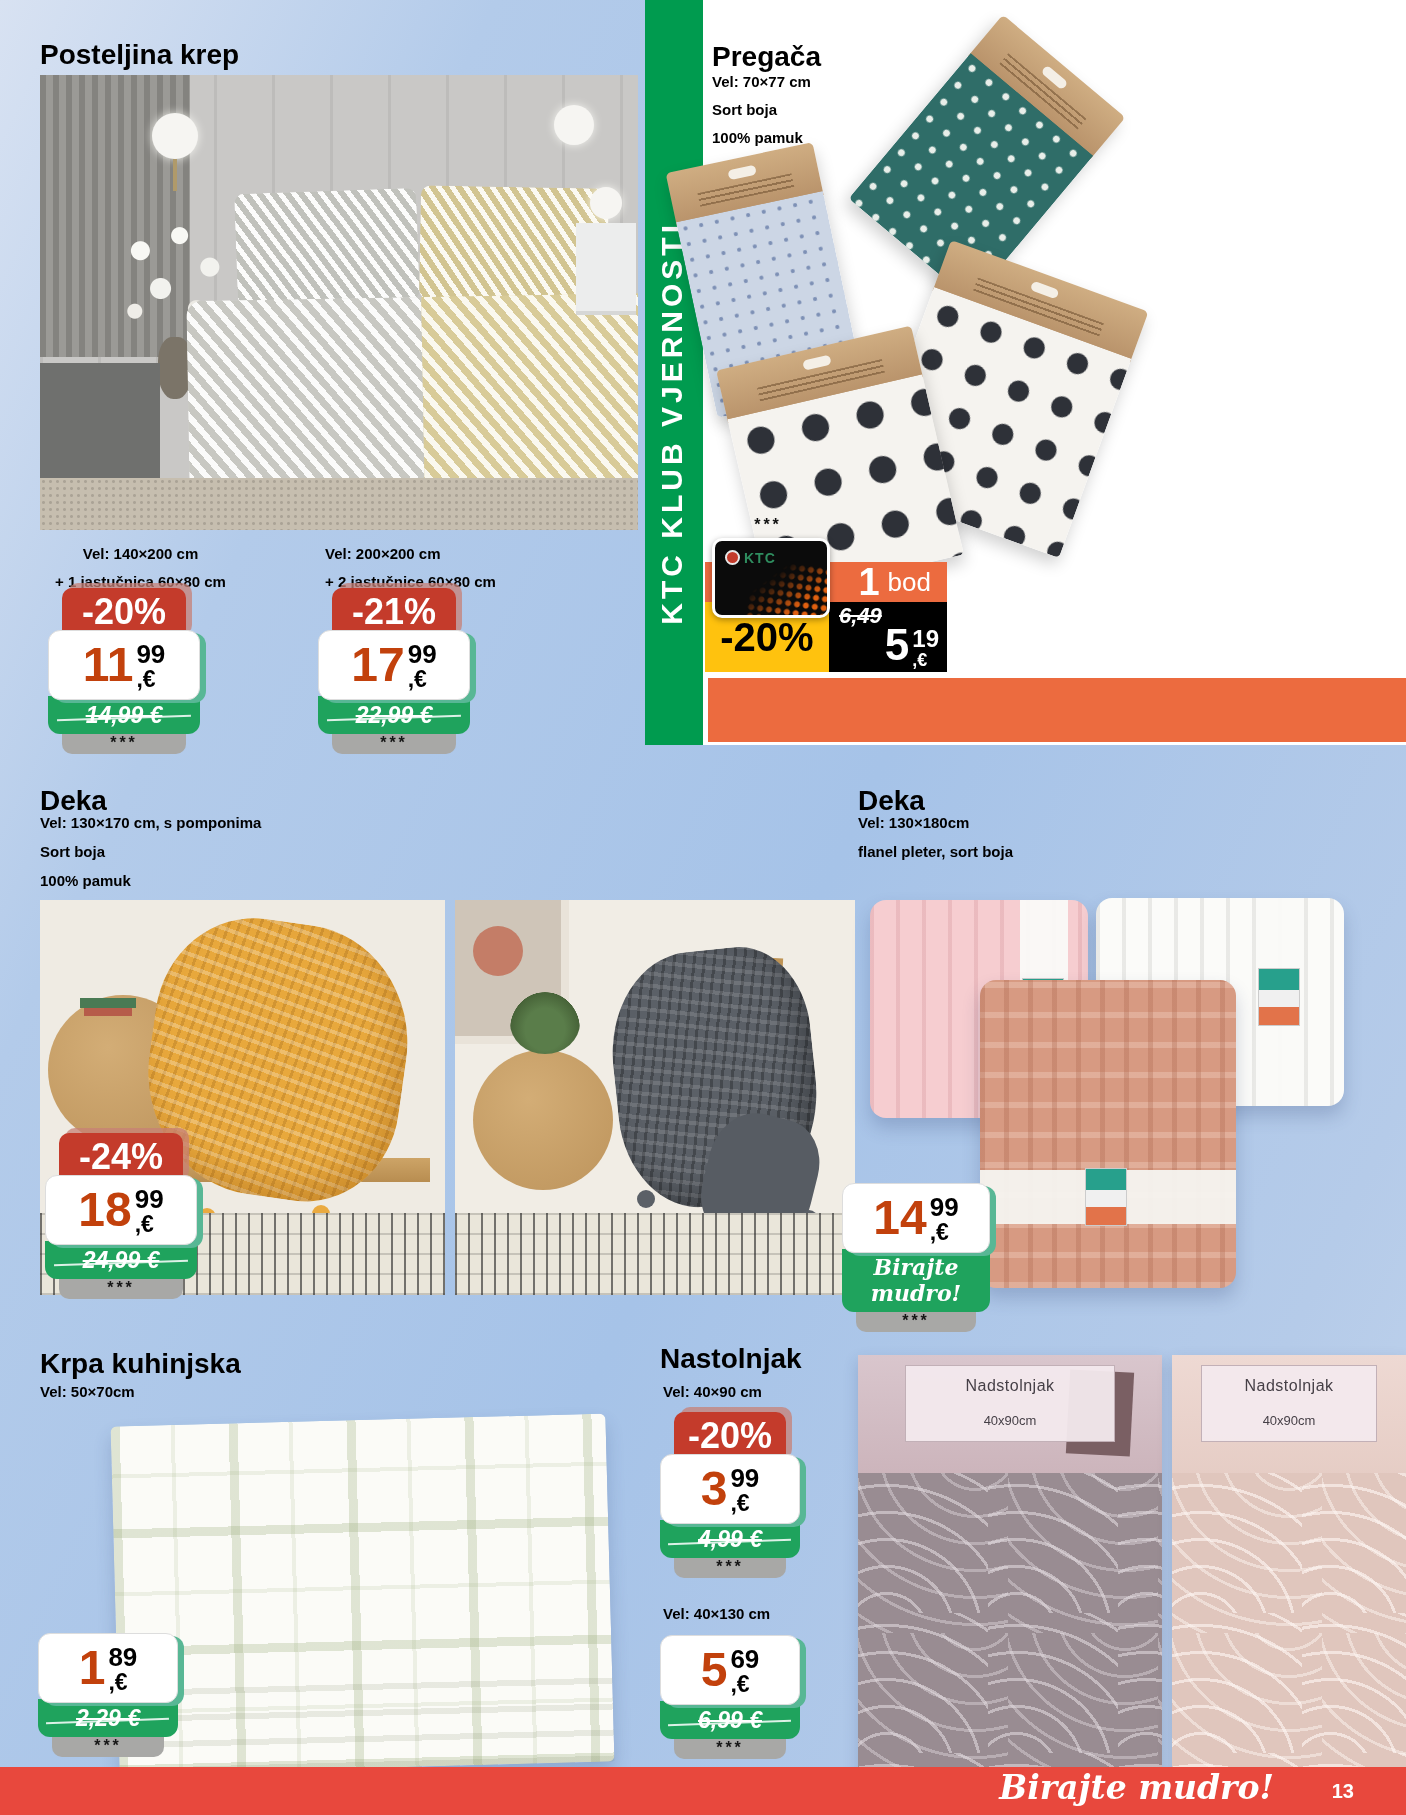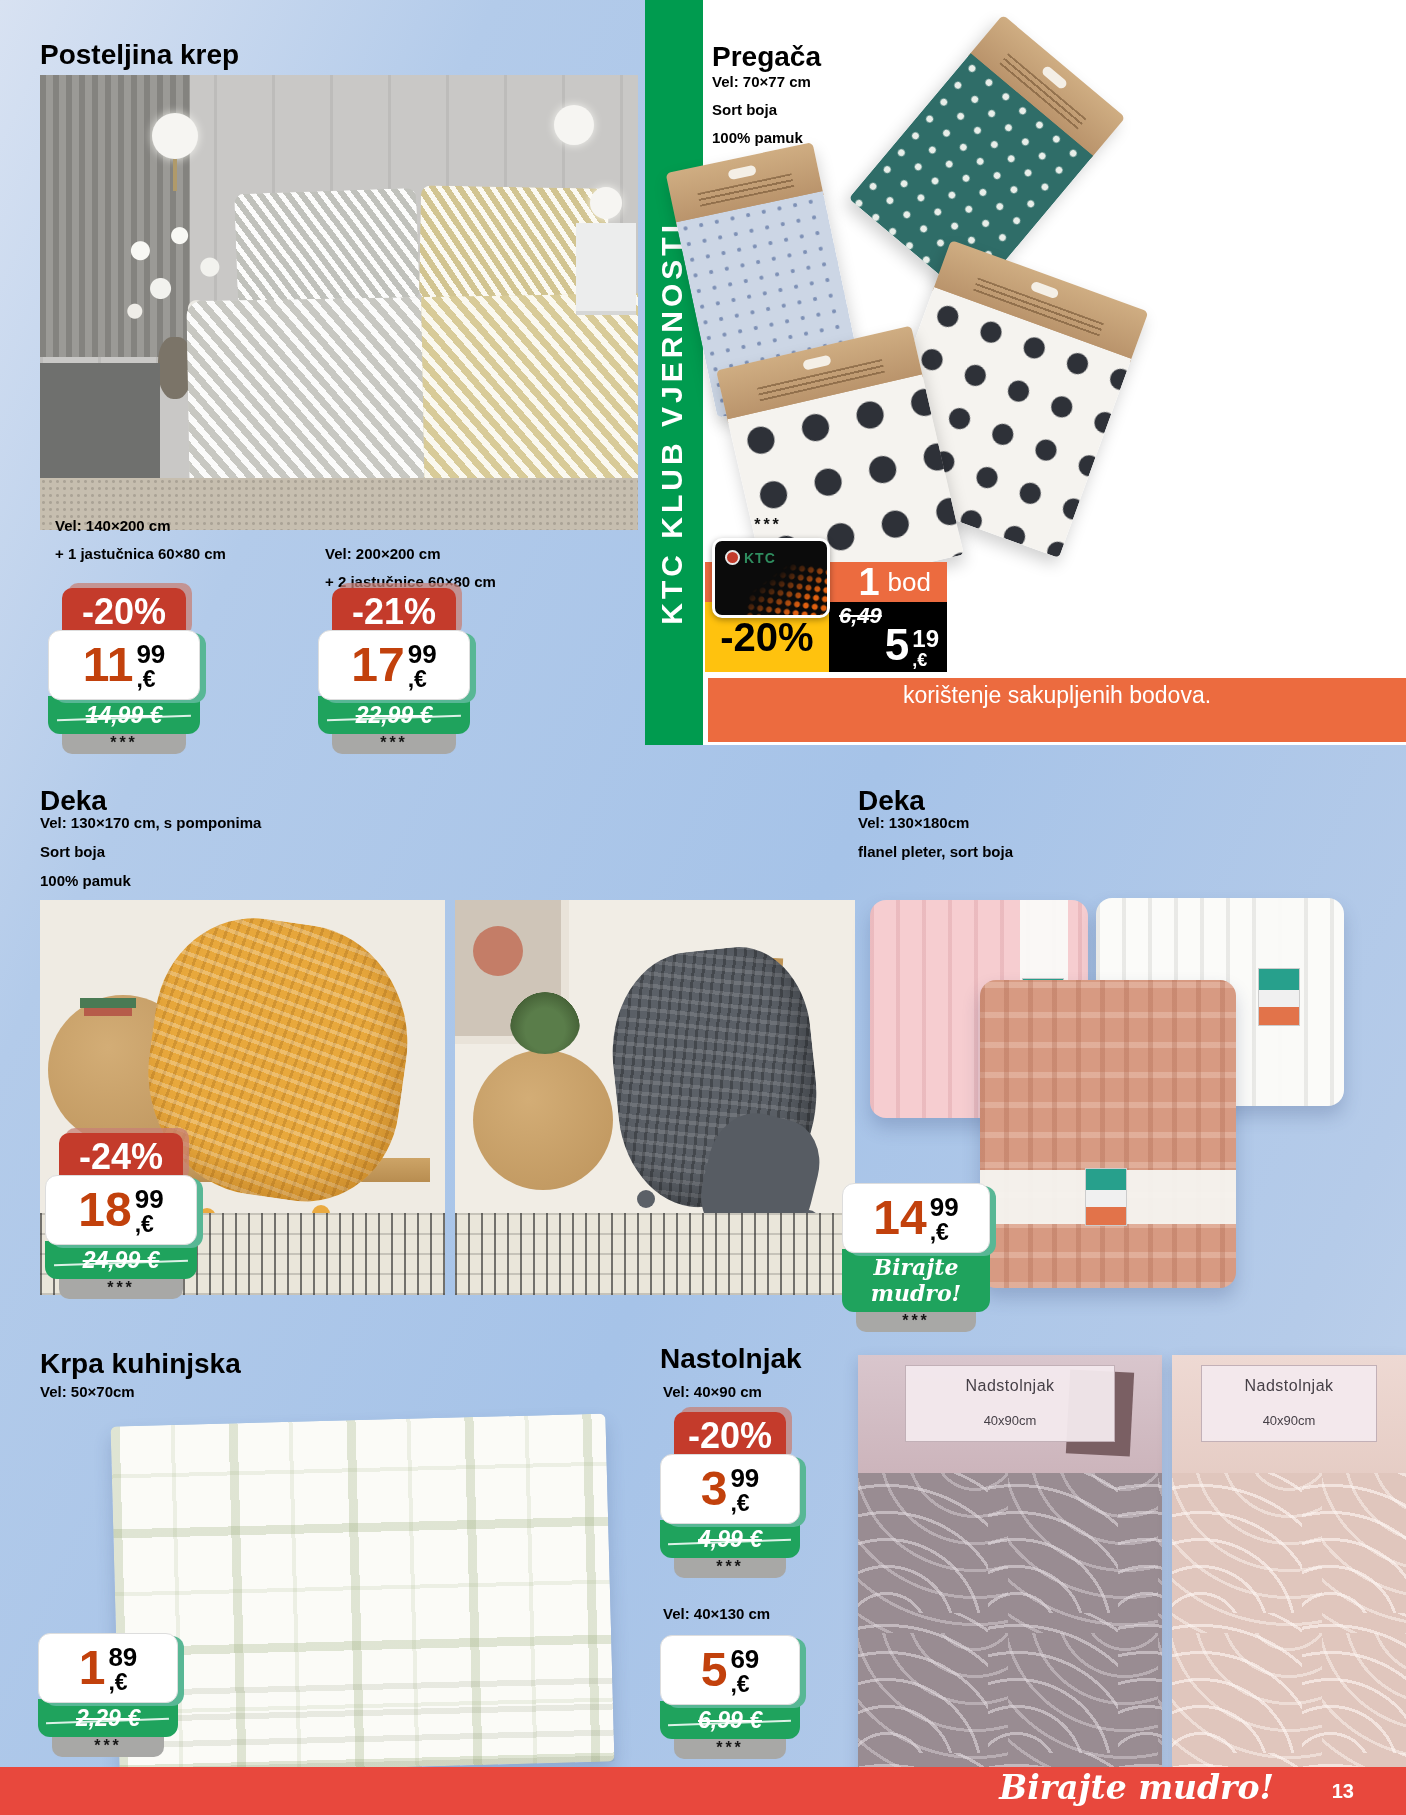--- a/index.html
+++ b/index.html
@@ -189,21 +189,21 @@
     <div class="abs bp-pillow-r"></div>
     <div class="abs bp-duvet">
       <div class="half hl"></div>
       <div class="half hr"></div>
     </div>
     <div class="abs bp-stand2"></div>
     <div class="abs bp-lamp" style="right:16px;top:112px;width:32px;height:32px;"></div>
     <div class="abs bp-carpet"></div>
   </div>
 
-  <div class="abs detail" style="left:55px;top:512px;">
+  <div class="abs detail" style="left:55px;top:540px;text-align:center;">
     <div>Vel: 140×200 cm</div>
     <div>+ 1 jastučnica 60×80 cm</div>
   </div>
   <div class="abs detail" style="left:325px;top:540px;">
     <div>Vel: 200×200 cm</div>
     <div>+ 2 jastučnice 60×80 cm</div>
   </div>
 
   <div class="pbadge" style="left:48px;top:588px;">
     <div class="pdisc">-20%</div>
@@ -275,21 +275,20 @@
       <div class="kprice">
           <span class="pint">5</span>
           <span class="pfrac">
             <span class="pc">19</span>
             <span class="pe">,€</span>
           </span>
         </div>
     </div>
 
     <div class="knote">
-      <div>korištenje sakupljenih bodova.</div>
     </div>
   </div>
 
   <div class="abs title" style="left:40px;top:772px;">Deka</div>
   <div class="abs detail" style="left:40px;top:808px;line-height:29px;">
     <div>Vel: 130×170 cm, s pomponima</div>
     <div>Sort boja</div>
     <div>100% pamuk</div>
   </div>
 

